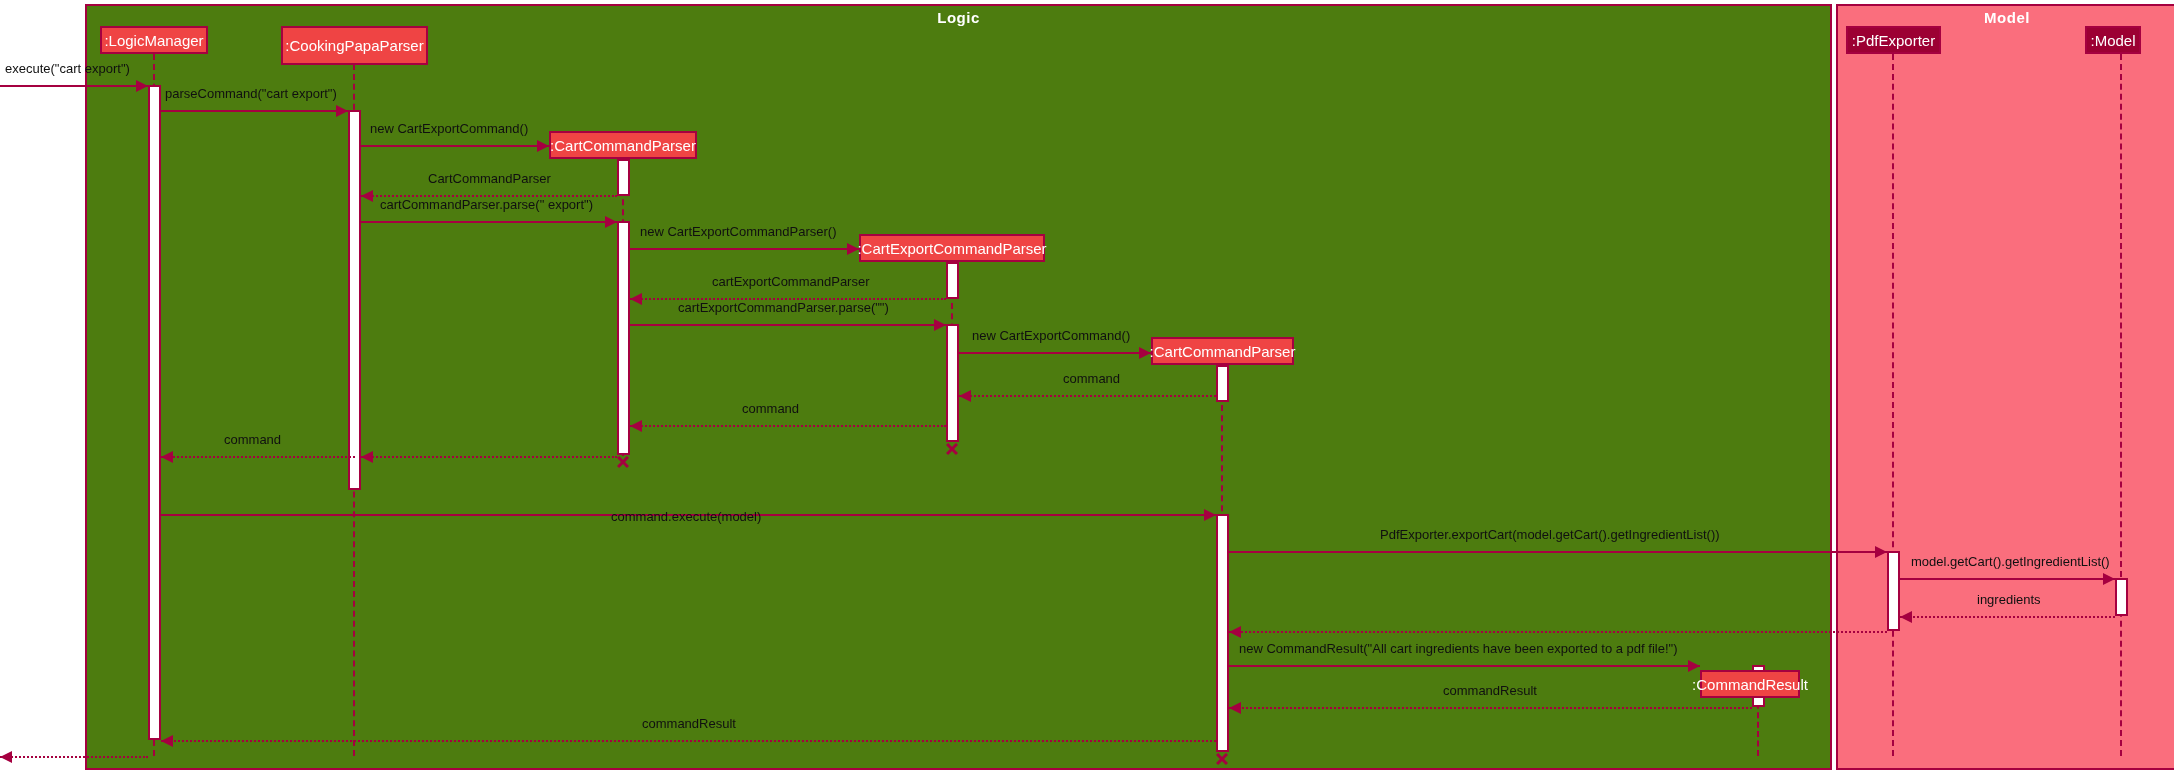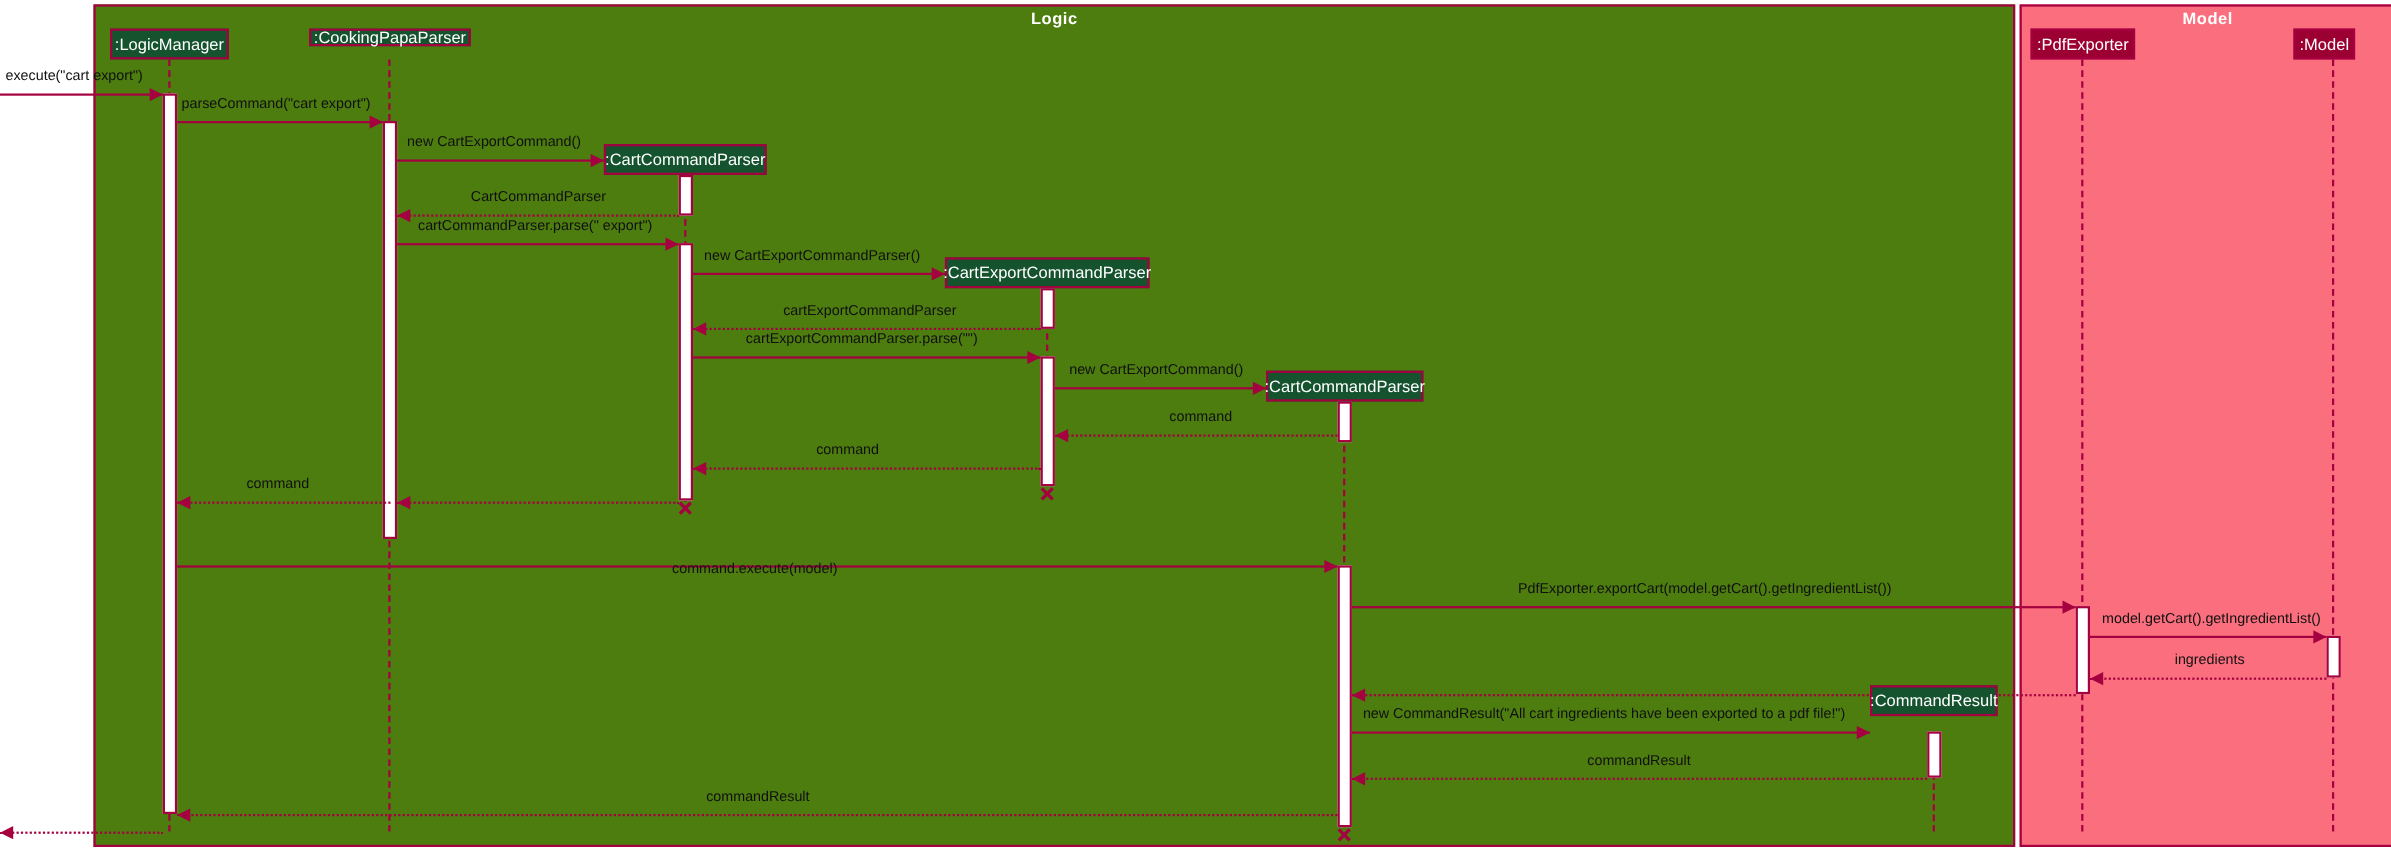--- a/index.html
+++ b/index.html
@@ -45,21 +45,21 @@
     border: 2px solid #a50040;
     color: #ffffff;
     font-size: 15px;
     line-height: 1;
     display: flex;
     align-items: center;
     justify-content: center;
     white-space: nowrap;
     padding: 0 6px;
   }
-  .participant.logic  { background: #14532d; }
+  .participant.logic  { background: #ef4444; }
   .participant.model  { background: #9c0033; }
   
   .activation {
     position: absolute;
     box-sizing: border-box;
     width: 13px;
     background: #ffffff;
     border: 2px solid #a50040;
   }
   
@@ -212,25 +212,25 @@
       <div class="msg-label" style="left: 1443px; top: 684px;">commandResult</div>
       <div class="msg ret" style="left: 161px; top: 740px; width: 1055px;"></div>
       <div class="arrow left" style="top: 735px; left: 161px;"></div>
       <div class="msg-label" style="left: 642px; top: 717px;">commandResult</div>
       <div class="msg ret" style="left: 0px; top: 756px; width: 148px;"></div>
       <div class="arrow left" style="top: 751px; left: 0px;"></div>
     </div>
 
   <div id="participants">
       <div class="participant logic" style="left: 100px; top: 26px; width: 108px; height: 28px;">:LogicManager</div>
-      <div class="participant logic" style="left: 281px; top: 26px; width: 147px; height: 16px;">:CookingPapaParser</div>
+      <div class="participant logic" style="left: 281px; top: 26px; width: 147px; height: 39px;">:CookingPapaParser</div>
       <div class="participant logic" style="left: 549px; top: 131px; width: 148px; height: 28px;">:CartCommandParser</div>
       <div class="participant logic" style="left: 859px; top: 234px; width: 186px; height: 28px;">:CartExportCommandParser</div>
       <div class="participant logic" style="left: 1151px; top: 337px; width: 143px; height: 28px;">:CartCommandParser</div>
-      <div class="participant logic" style="left: 1700px; top: 623px; width: 116px; height: 28px;">:CommandResult</div>
+      <div class="participant logic" style="left: 1700px; top: 670px; width: 100px; height: 28px;">:CommandResult</div>
       <div class="participant model" style="left: 1846px; top: 26px; width: 95px; height: 28px;">:PdfExporter</div>
       <div class="participant model" style="left: 2085px; top: 26px; width: 56px; height: 28px;">:Model</div>
     </div>
 
   <div id="destructions">
       <div class="destroy" style="left: 616px; top: 455px;"></div>
       <div class="destroy" style="left: 945px; top: 442px;"></div>
       <div class="destroy" style="left: 1215px; top: 752px;"></div>
     </div>
 </div>

